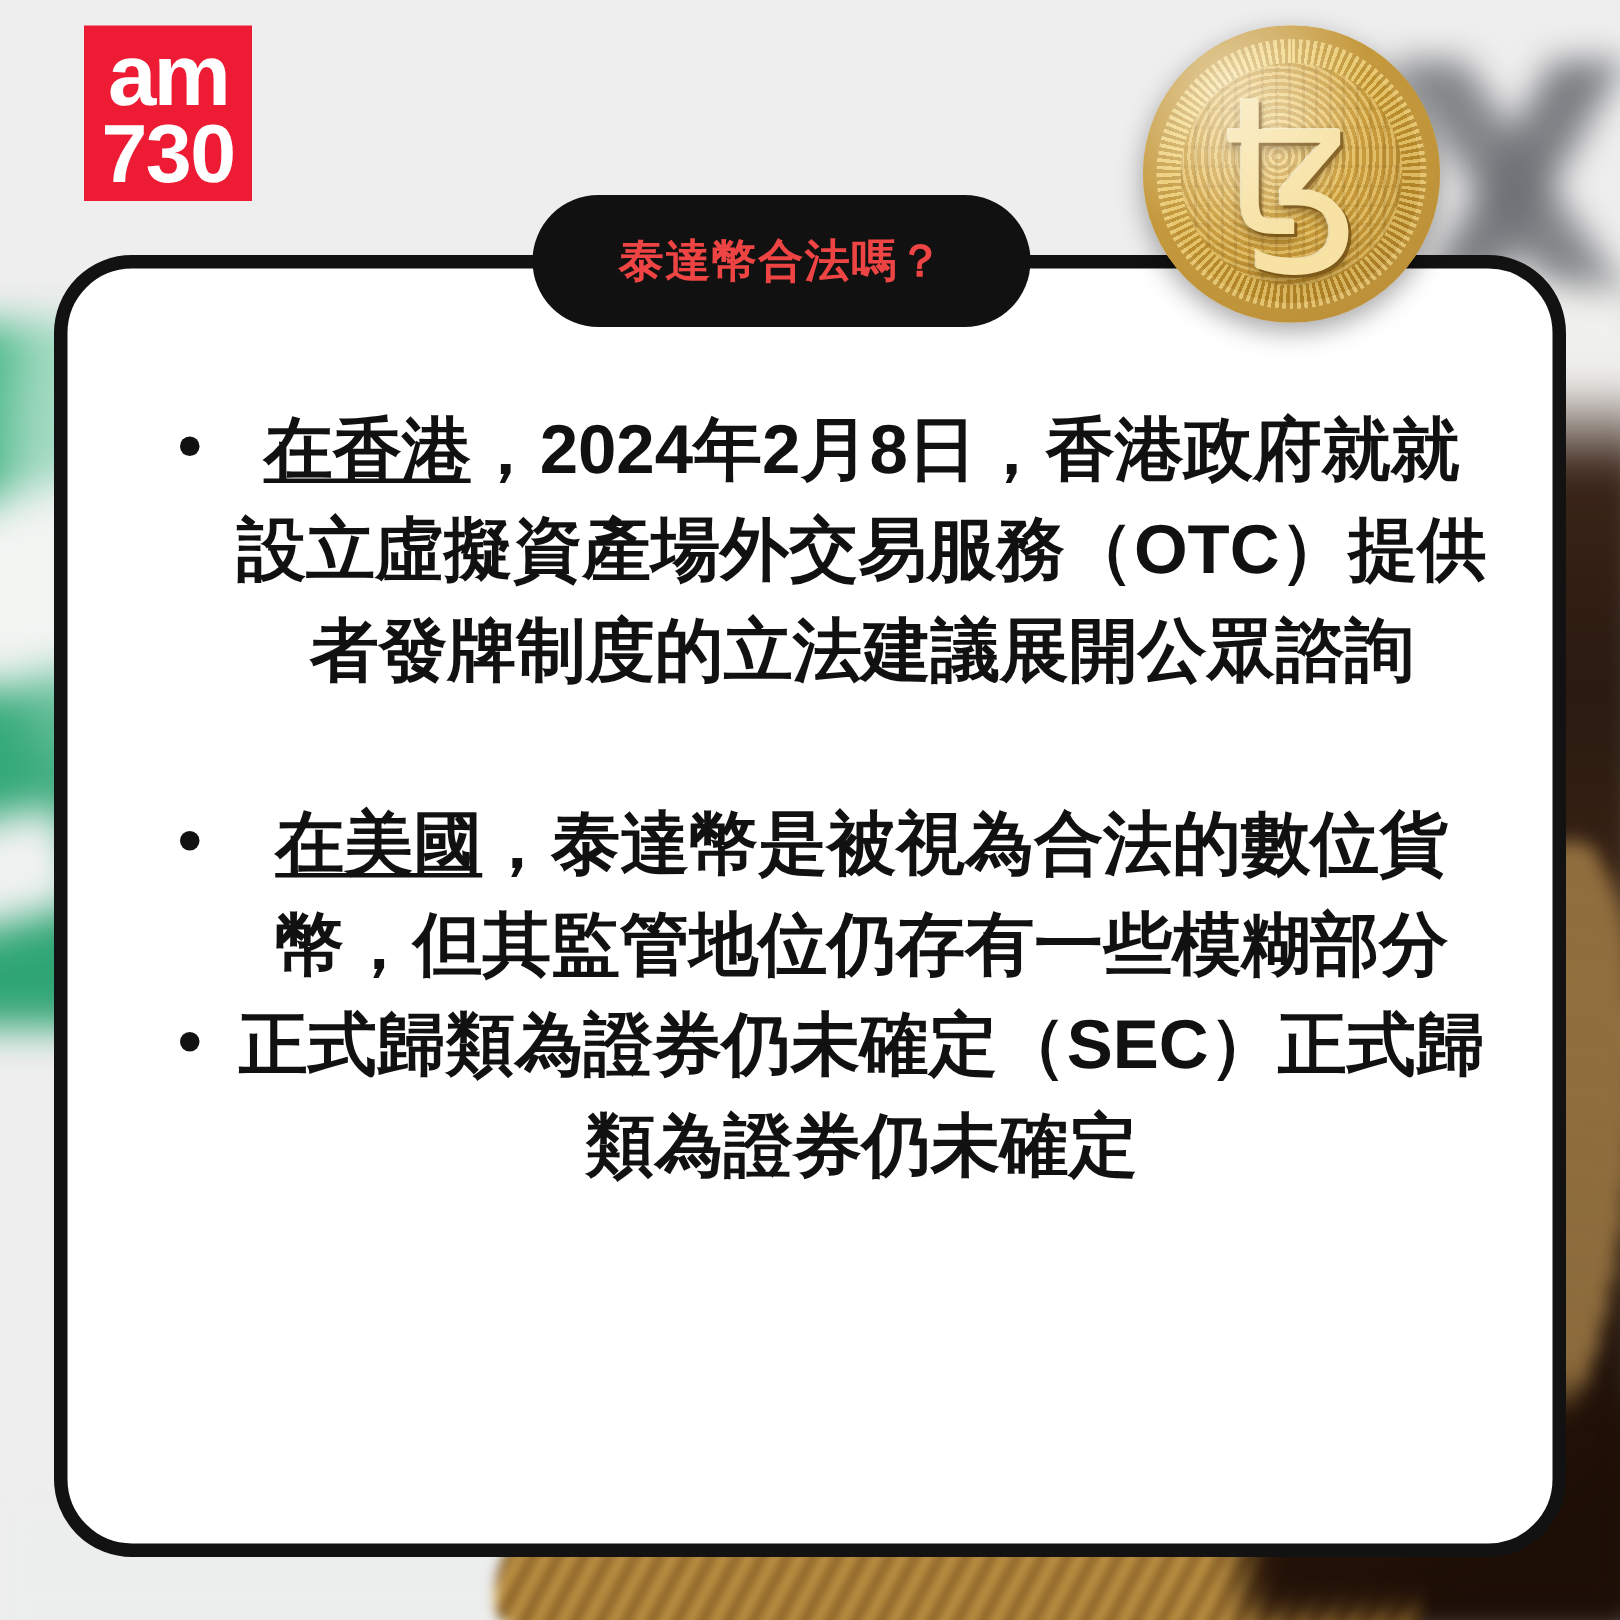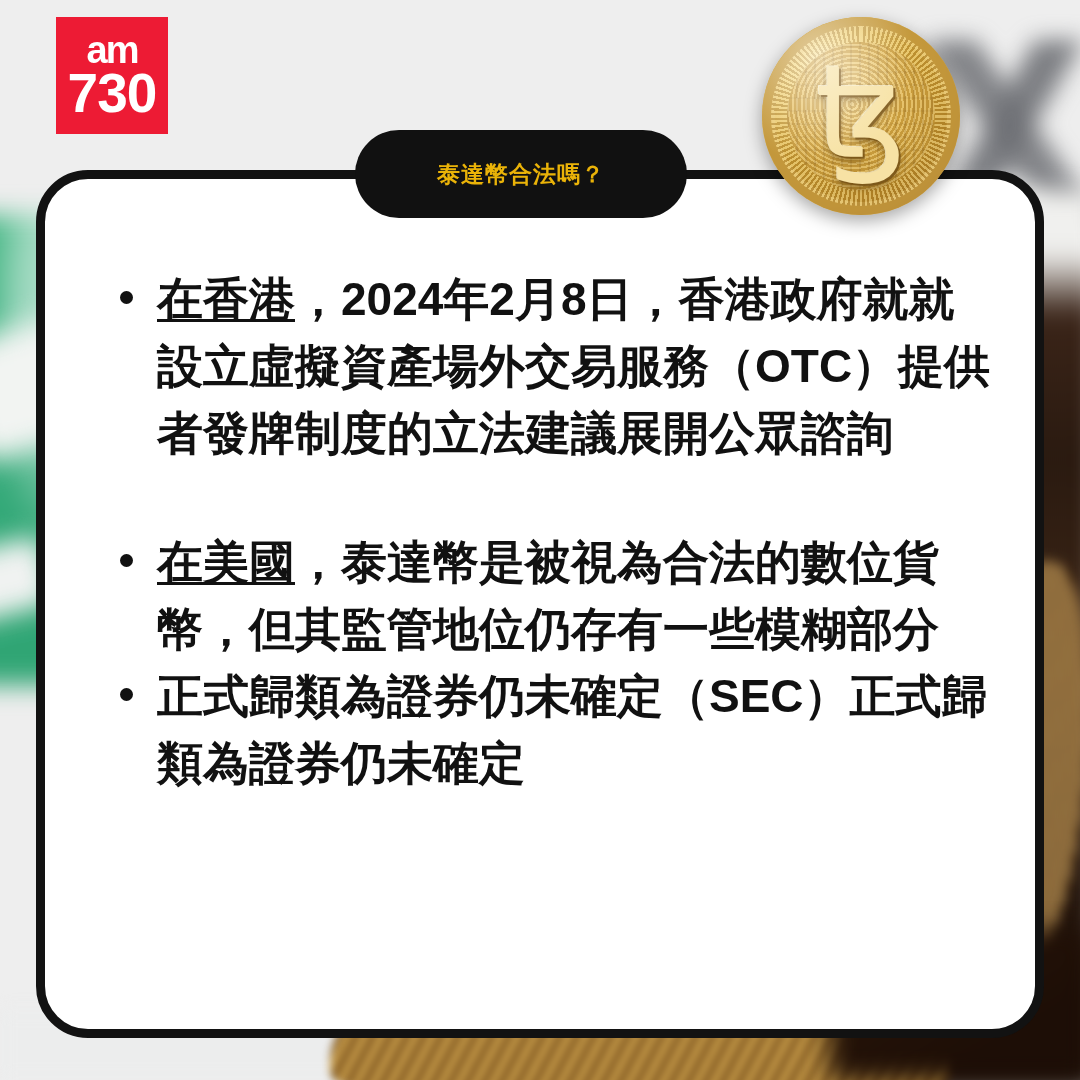--- a/index.html
+++ b/index.html
@@ -138,21 +138,21 @@
     justify-content: center;
     z-index: 6;
   }
   .logo-am, .logo-730 {
     color: #ffffff;
     font-weight: 800;
     letter-spacing: -2px;
     line-height: 0.92;
     font-family: "Liberation Sans", sans-serif;
   }
-  .logo-am { font-size: 38px; }
+  .logo-am { font-size: 58px; }
   .logo-730 { font-size: 55px; letter-spacing: -1px; text-align: center; }
 
   
   .card {
     position: absolute;
     left: 36px;
     top: 170px;
     width: 1008px;
     height: 868px;
     background: #ffffff;
@@ -240,37 +240,38 @@
     width: 332px;
     height: 88px;
     background: #111111;
     border-radius: 44px;
     display: flex;
     align-items: center;
     justify-content: center;
     z-index: 7;
   }
   .title-text {
-    color: #eab308;
-    font-size: 23px;
+    color: #ef4444;
+    font-size: 30px;
     font-weight: 700;
     letter-spacing: 1px;
     font-family: "Liberation Sans", "DejaVu Sans", sans-serif;
   }
 
   
   .content {
     position: absolute;
     left: 36px;
     top: 170px;
     width: 1008px;
     height: 868px;
     box-sizing: border-box;
     padding: 96px 52px 63px 84px;
     z-index: 4;
+    text-align: center;
   }
   .bullet-group { margin: 0; }
   .bullet {
     display: flex;
     align-items: flex-start;
     margin-bottom: 0;
   }
   .bullet-dot {
     flex: 0 0 auto;
     width: 13px;

